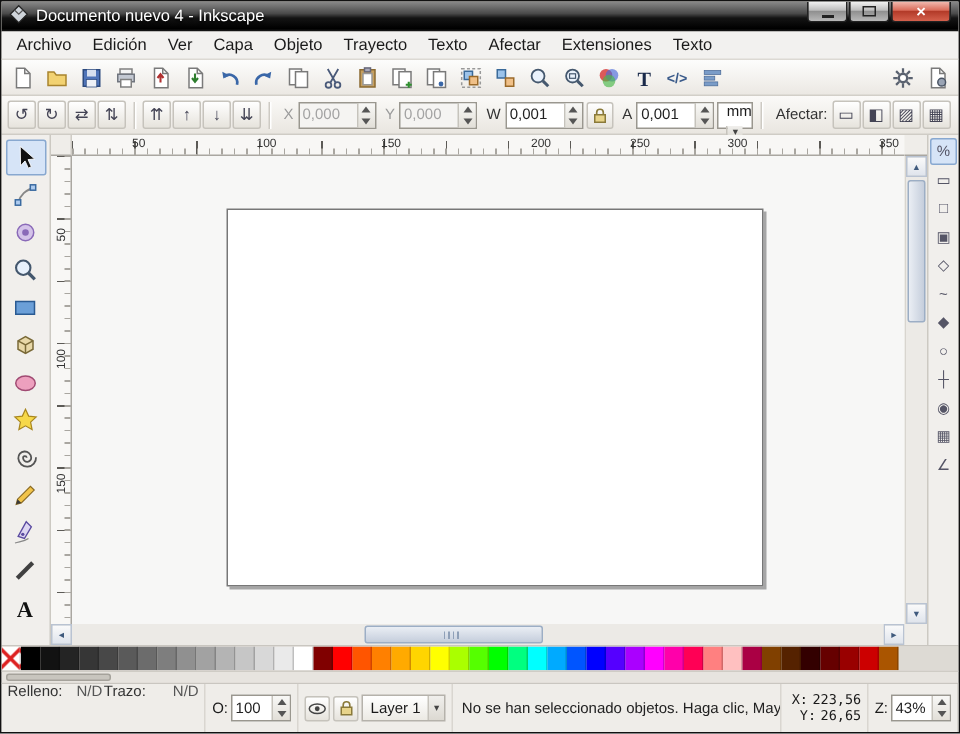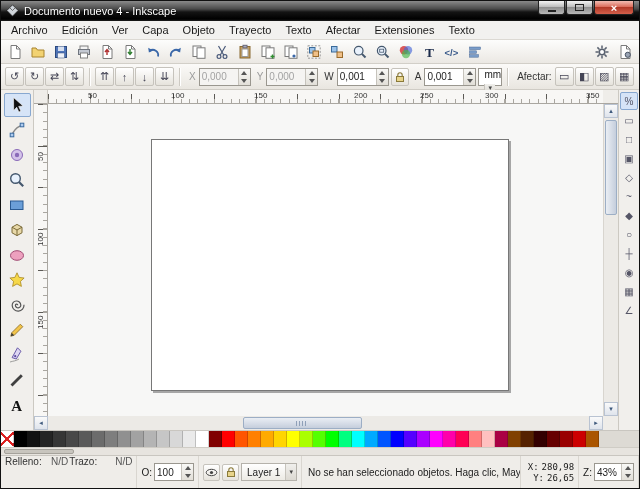--- a/index.html
+++ b/index.html
@@ -603,21 +603,21 @@
         </button>
       <div class="layerbox">
         <span>Layer 1</span>
         <span class="dd">▾</span>
       </div>
     </div>
     <div class="sb-msg">No se han seleccionado objetos. Haga clic, Mayús+clic o arrastr</div>
     <div class="sb-sec coords">
       <div class="crow">
           <span>X:</span>
-          <span>280,98</span>
+          <span>223,56</span>
         </div>
       <div class="crow">
           <span>Y:</span>
           <span>26,65</span>
         </div>
     </div>
     <div class="sb-sec">
       <span>Z:</span>
       <div class="spinfield small">
         <input value="43%" style="">

